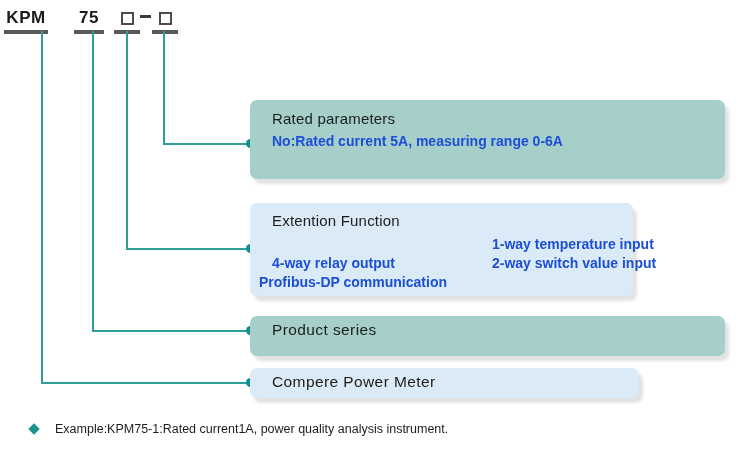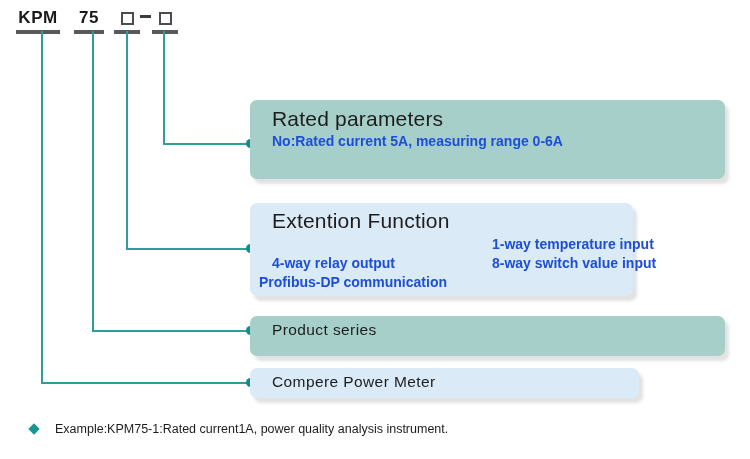--- a/index.html
+++ b/index.html
@@ -31,21 +31,21 @@
     line-height: 22px;
     display: block;
   }
   .code-rule {
     display: block;
     height: 4px;
     background: #59595b;
     margin-top: 1px;
   }
 
-  .seg-kpm  { left: 16px;  top: 7px; width: 44px; }
+  .seg-kpm  { left: 4px;  top: 7px; width: 44px; }
   .seg-75   { left: 74px;  top: 7px; width: 30px; }
   .seg-sq1  { left: 114px; top: 7px; width: 26px; }
   .seg-sq2  { left: 152px; top: 7px; width: 26px; }
 
   .sqbox {
     display: inline-block;
     width: 13px;
     height: 13px;
     border: 2px solid #4c4c4e;
     background: #ffffff;
@@ -77,21 +77,21 @@
   .info-box {
     position: absolute;
     border-radius: 7px;
     box-sizing: border-box;
     box-shadow: 4px 5px 3px rgba(160,160,160,0.30);
   }
   .box-teal { background: #a6cfc9; }
   .box-blue { background: #daeaf6; }
 
   .box-title {
-    font-size: 21px;
+    font-size: 15px;
     color: #1d1d1d;
     line-height: 20px;
     letter-spacing: 0.2px;
     white-space: nowrap;
   }
   .box-line {
     font-size: 14px;
     color: #1d4ed8;
     line-height: 17px;
     white-space: nowrap;
@@ -191,21 +191,21 @@
 <div class="info-box box-teal" id="box-rated">
   <div class="box-title">Rated parameters</div>
   <div class="box-line l1">No:Rated current 5A, measuring range 0-6A</div>
 </div>
 
 <div class="info-box box-blue" id="box-ext">
   <div class="box-title">Extention Function</div>
   <div class="box-line c1r2">4-way relay output</div>
   <div class="box-line c1r3">Profibus-DP communication</div>
   <div class="box-line c2r1">1-way temperature input</div>
-  <div class="box-line c2r2">8-way switch value input</div>
+  <div class="box-line c2r2">2-way switch value input</div>
 </div>
 
 <div class="info-box box-teal" id="box-series">
   <div class="single-title">Product series</div>
 </div>
 
 <div class="info-box box-blue" id="box-meter">
   <div class="single-title">Compere  Power  Meter</div>
 </div>
 

